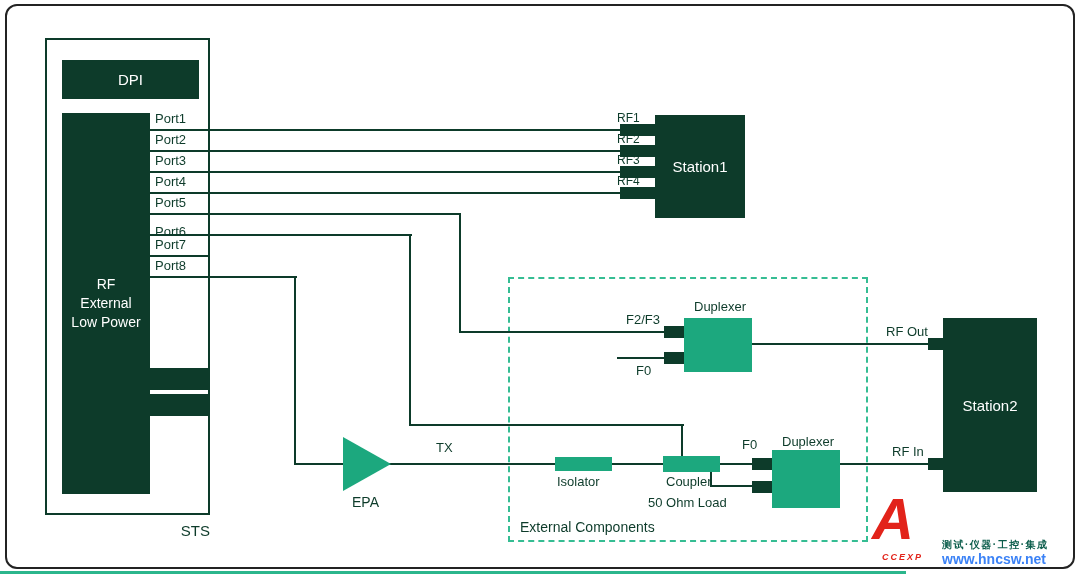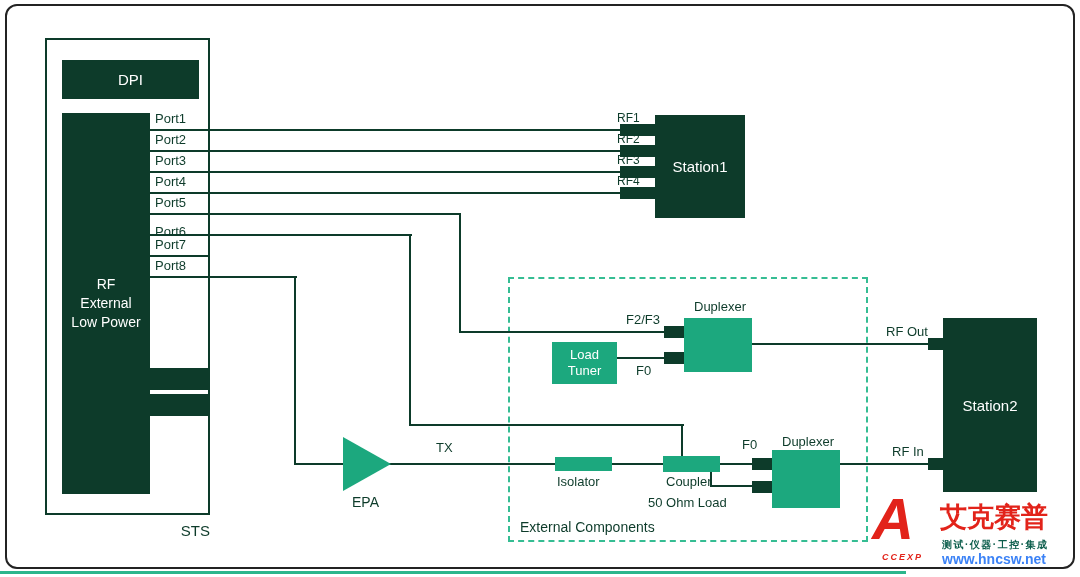--- a/index.html
+++ b/index.html
@@ -105,23 +105,20 @@
   </div>
 
   <div class="stub" style="left:620px;top:124px;width:35px;height:12px;"></div>
   <div class="stub" style="left:620px;top:145px;width:35px;height:12px;"></div>
   <div class="stub" style="left:620px;top:166px;width:35px;height:12px;"></div>
   <div class="stub" style="left:620px;top:187px;width:35px;height:12px;"></div>
 
   <div class="stub" style="left:928px;top:338px;width:16px;height:12px;"></div>
   <div class="stub" style="left:928px;top:458px;width:16px;height:12px;"></div>
 
-  <div class="bx teal lt-text" style="left:552px;top:342px;width:65px;height:42px;">
-    <span>Load Tuner</span>
-  </div>
 
   <div class="stub" style="left:664px;top:326px;width:20px;height:12px;"></div>
   <div class="stub" style="left:664px;top:352px;width:20px;height:12px;"></div>
   <div class="bx teal" style="left:684px;top:318px;width:68px;height:54px;"></div>
 
   <div class="stub" style="left:752px;top:458px;width:20px;height:12px;"></div>
   <div class="stub" style="left:752px;top:481px;width:20px;height:12px;"></div>
   <div class="bx teal" style="left:772px;top:450px;width:68px;height:58px;"></div>
 
   <div class="epa-tri" style="left:343px;top:437px;"></div>
@@ -155,20 +152,19 @@
   <span class="lbl" style="left:557px;top:475px;">Isolator</span>
   <span class="lbl" style="left:666px;top:475px;">Coupler</span>
   <span class="lbl" style="left:648px;top:496px;">50 Ohm Load</span>
   <span class="lbl" style="left:520px;top:521px;font-size:14px;">External Components</span>
 
   <div class="sts-caption" style="left:45px;top:522px;width:165px;text-align:right;">STS</div>
 
   <div class="logo">
     <span class="mark">A</span>
     <span class="mark-sub">CCEXP</span>
-    <span class="brand">艾克赛普</span>
     <span class="tagline">测试·仪器·工控·集成</span>
     <span class="url">www.hncsw.net</span>
   </div>
 
   <div class="bottom-rule" style="left:0;top:571px;width:906px;height:3px;"></div>
 
 </div>
 
 </body></html>

